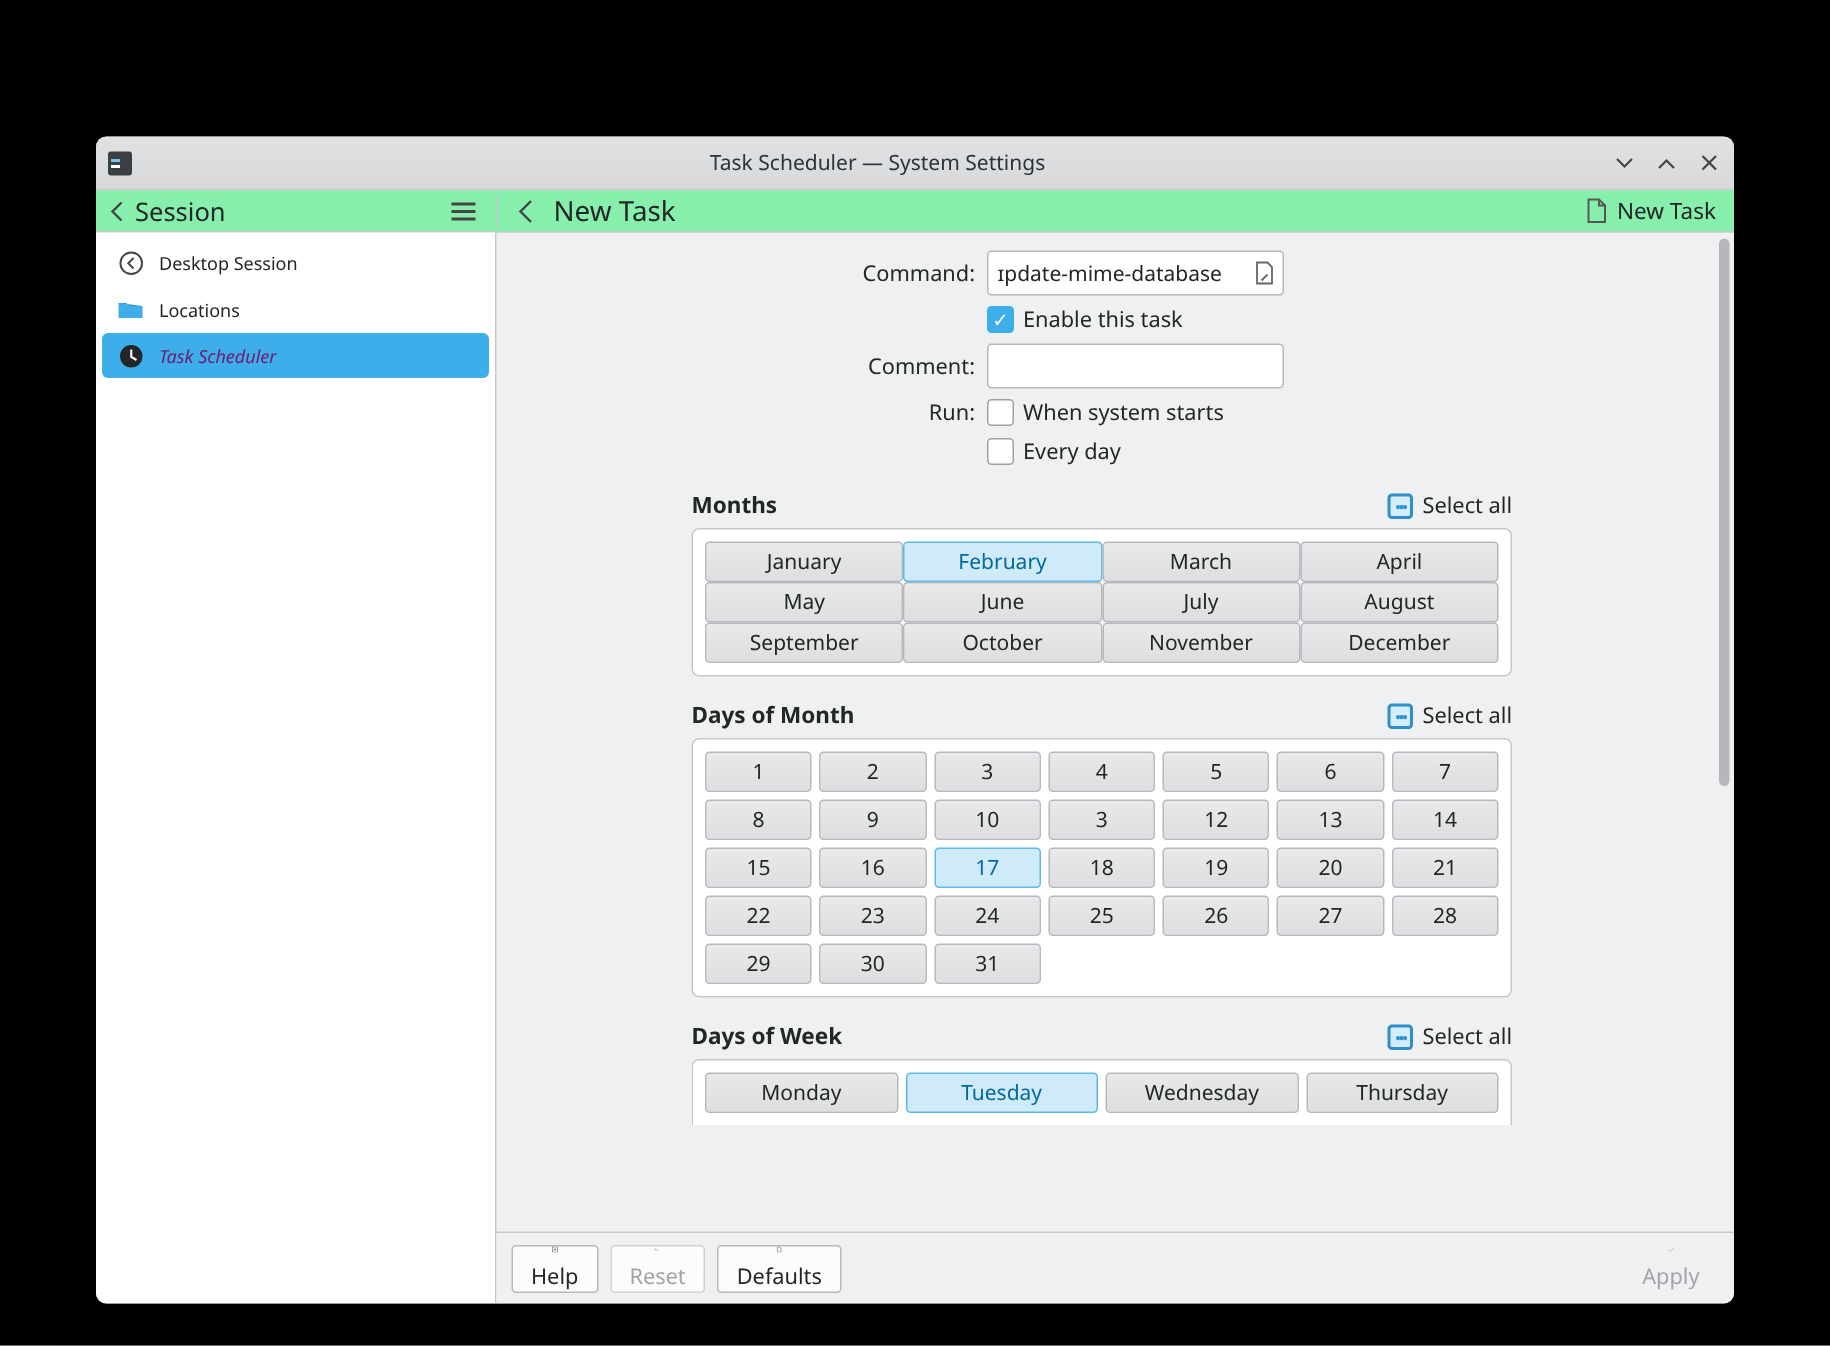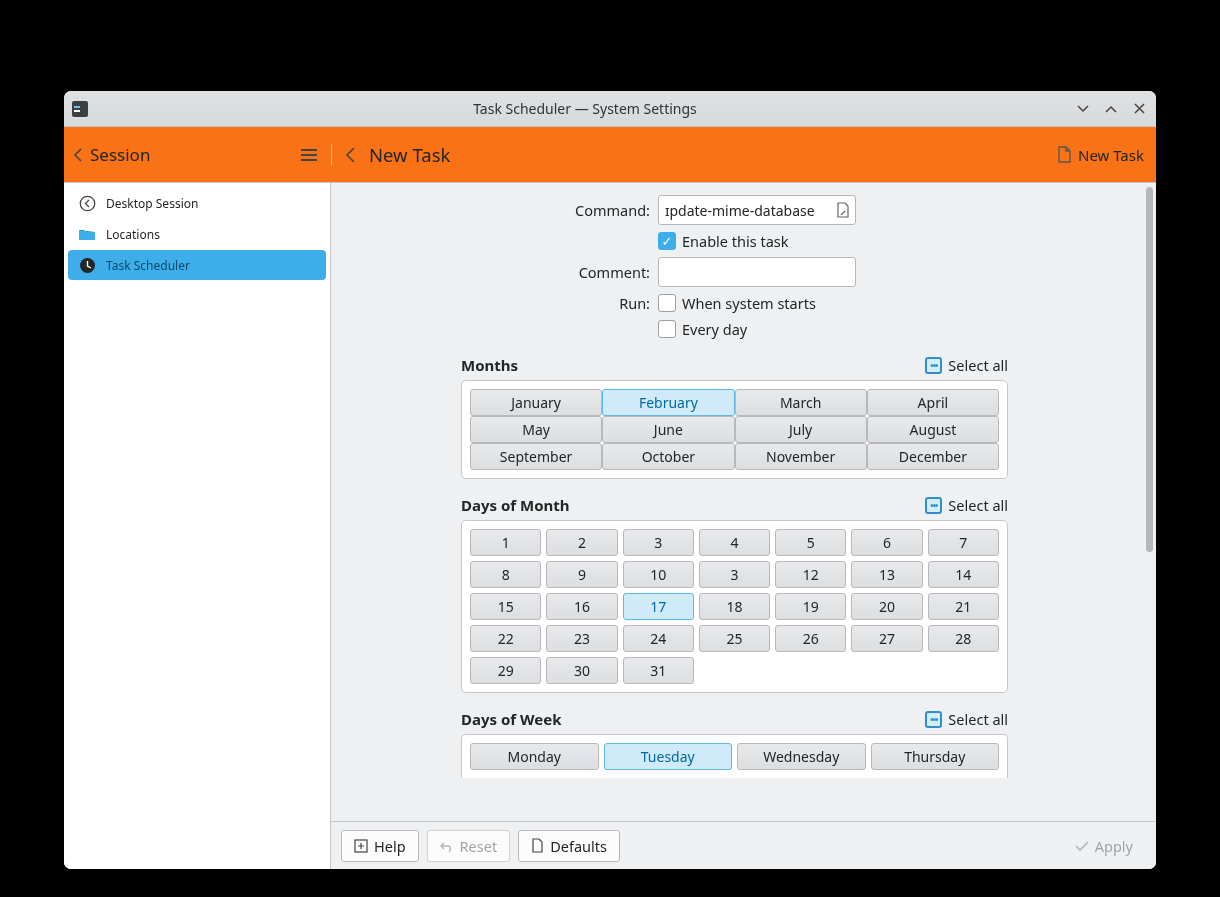--- a/index.html
+++ b/index.html
@@ -62,25 +62,25 @@
   }
   .titlebar .win-controls span {
     width: 18px; height: 18px;
     display: flex;
     align-items: center;
     justify-content: center;
     cursor: pointer;
     color: #444;
   }
   .secondary-bar {
-    height: 56px;
+    height: 28px;
     display: flex;
     align-items: center;
     border-bottom: 1px solid #c5c7ca;
-    background: #f97316;
+    background: #86efac;
   }
   .secondary-bar .breadcrumb-area {
     width: 267px;
     display: flex;
     align-items: center;
     padding: 0 10px 0 8px;
     justify-content: space-between;
   }
   .secondary-bar .hamburger {
     display: flex;
@@ -136,21 +136,22 @@
     align-items: center;
     gap: 10px;
     padding: 6px 10px;
     margin: 1px 4px;
     border-radius: 4px;
     font-size: 12px;
     cursor: pointer;
   }
   .sidebar-item.selected {
     background: #3daee9;
-    color: #0c4a6e;
+    color: #701a75;
+    font-style: italic;
   }
   .sidebar-item .side-icon {
     width: 18px; height: 18px;
     display:flex; align-items:center; justify-content:center;
   }
   .content {
     flex: 1;
     display: flex;
     flex-direction: column;
     min-height: 0;
@@ -293,20 +294,21 @@
   }
   .btn {
     height: 32px;
     padding: 0 12px;
     border: 1px solid #b6b8bb;
     border-radius: 3px;
     background: #fcfcfc;
     font-size: 14.5px;
     display:flex; align-items:center; gap:6px;
     cursor:pointer;
+    flex-direction:column;
   }
   .btn.disabled { color:#a2a4a7; border-color:#cfd1d3; }
   .btn.flat { border-color: transparent; background: transparent; }
   .bottom-bar .spacer { flex:1; }
   svg { display:block; }
 </style>
 </head>
 <body>
 
 <div class="window">

